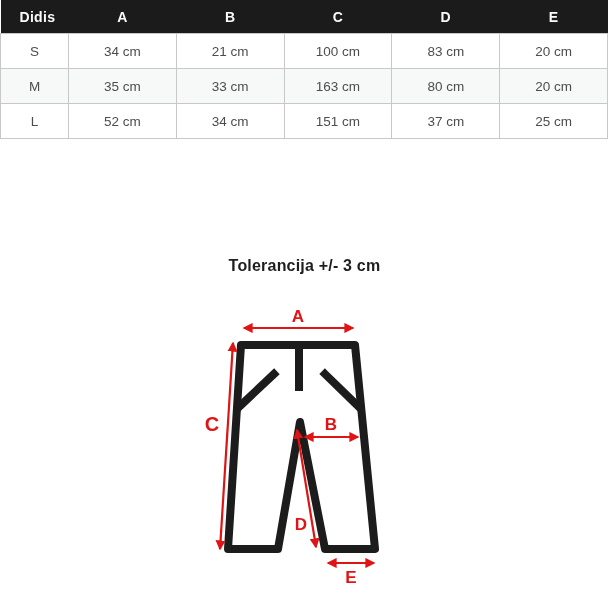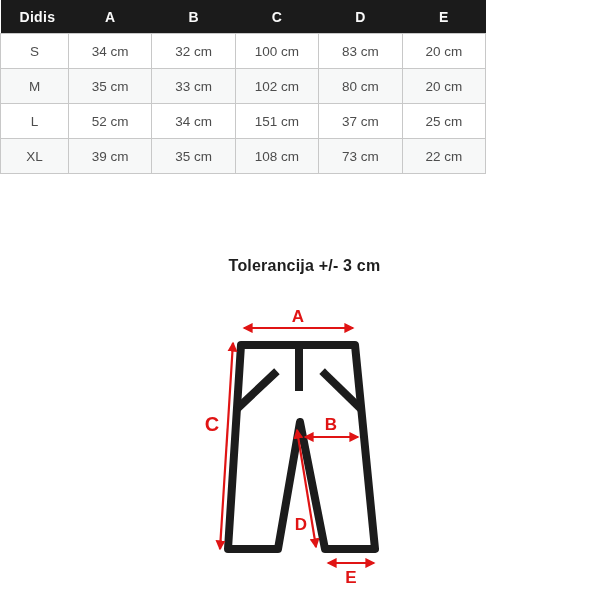--- a/index.html
+++ b/index.html
@@ -11,21 +11,21 @@
     position: relative;
     width: 609px;
     height: 597px;
     background: #ffffff;
     font-family: "Liberation Sans", sans-serif;
     overflow: hidden;
   }
 
   
   table.size-chart {
-    width: 486px;
+    width: 608px;
     border-collapse: collapse;
     table-layout: fixed;
   }
   table.size-chart col.c-size { width: 68px; }
   table.size-chart thead th {
     background: #1b1b1b;
     color: #fafafa;
     font-size: 14px;
     font-weight: 600;
     letter-spacing: .3px;
@@ -116,48 +116,40 @@
         <th>B</th>
         <th>C</th>
         <th>D</th>
         <th>E</th>
       </tr>
     </thead>
     <tbody>
       <tr>
         <td>S</td>
         <td>34 cm</td>
-        <td>32 cm</td>
+        <td>21 cm</td>
         <td>100 cm</td>
         <td>83 cm</td>
         <td>20 cm</td>
       </tr>
       <tr class="alt">
         <td>M</td>
         <td>35 cm</td>
         <td>33 cm</td>
-        <td>102 cm</td>
+        <td>163 cm</td>
         <td>80 cm</td>
         <td>20 cm</td>
       </tr>
       <tr>
         <td>L</td>
         <td>52 cm</td>
         <td>34 cm</td>
         <td>151 cm</td>
         <td>37 cm</td>
         <td>25 cm</td>
-      </tr>
-      <tr class="alt">
-        <td>XL</td>
-        <td>39 cm</td>
-        <td>35 cm</td>
-        <td>108 cm</td>
-        <td>73 cm</td>
-        <td>22 cm</td>
       </tr>
     </tbody>
   </table>
 
   <div class="tolerance-note">Tolerancija +/- 3 cm</div>
 
   <svg class="diagram" viewBox="0 0 609 597">
     <defs>
       <marker id="arr" viewBox="0 0 10 10" refX="8.5" refY="5" markerWidth="4.6" markerHeight="4.6" orient="auto-start-reverse">
         <path d="M0,0 L10,5 L0,10 z" fill="#e01414"></path>

